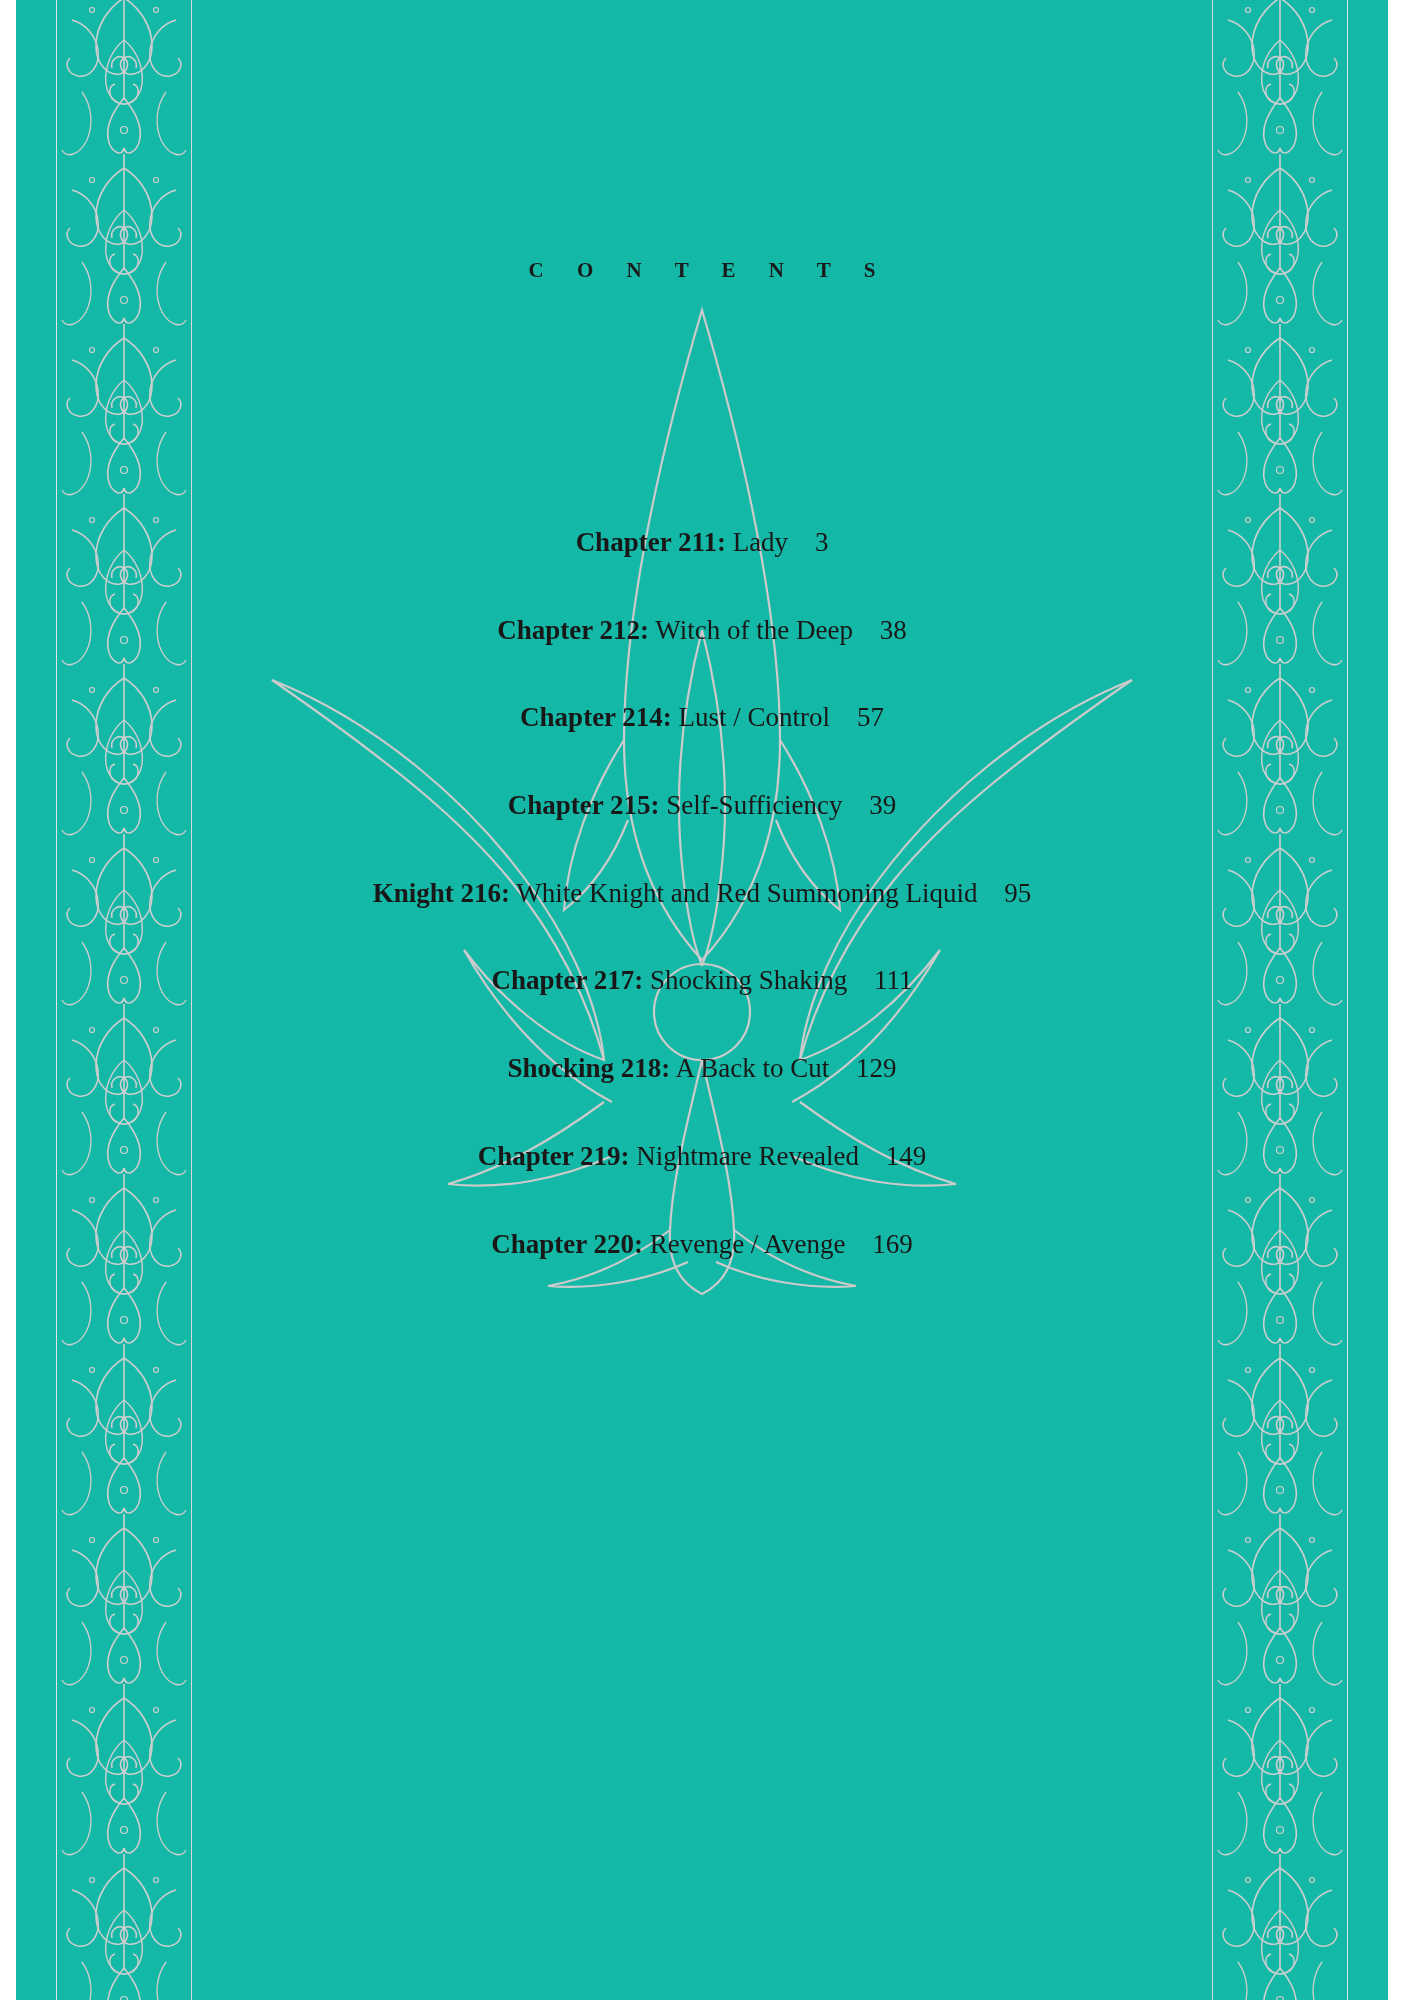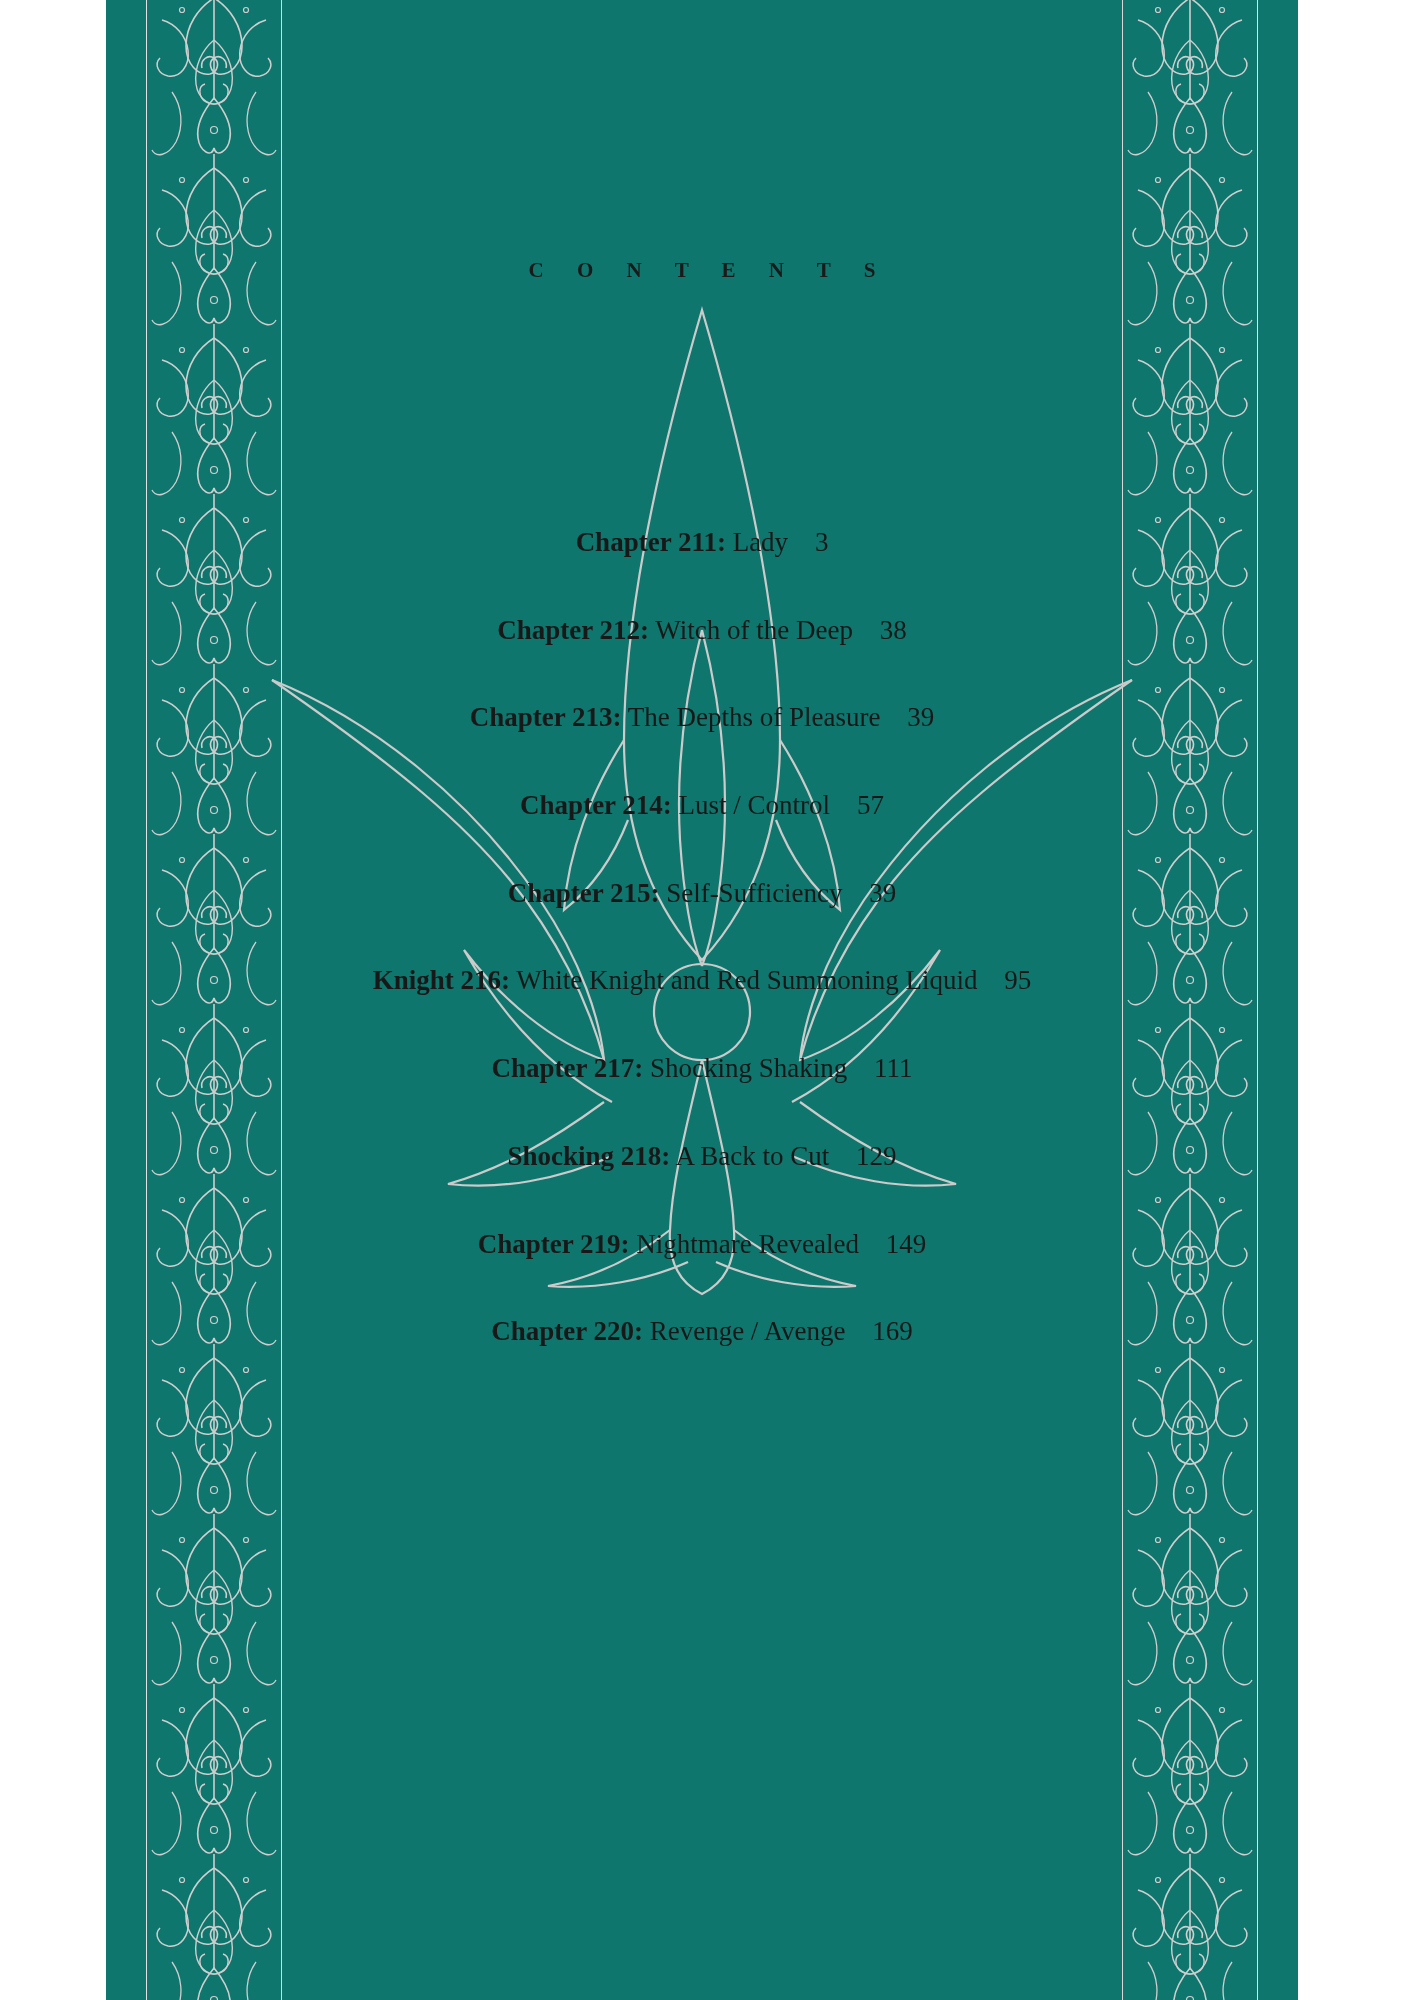--- a/index.html
+++ b/index.html
@@ -5,24 +5,24 @@
   html, body {
     margin: 0;
     padding: 0;
     background: #ffffff;
   }
   body {
     font-family: "Liberation Serif", serif;
   }
   .page {
     position: relative;
-    width: 1192px;
+    width: 1372px;
     height: 2000px;
     margin: 0 auto;
-    background: #0f766e;
+    background: #14b8a6;
     overflow: hidden;
   }
 
   
   .border-col {
     position: absolute;
     top: 0;
     height: 2000px;
     width: 176px;
     overflow: hidden;
@@ -224,25 +224,20 @@
         <span class="ch">Chapter 211:</span>
         <span class="title">Lady</span>
         <span class="page-num">3</span>
       </li>
       <li class="toc-item">
         <span class="ch">Chapter 212:</span>
         <span class="title">Witch of the Deep</span>
         <span class="page-num">38</span>
       </li>
       <li class="toc-item">
-        <span class="ch">Chapter 213:</span>
-        <span class="title">The Depths of Pleasure</span>
-        <span class="page-num">39</span>
-      </li>
-      <li class="toc-item">
         <span class="ch">Chapter 214:</span>
         <span class="title">Lust / Control</span>
         <span class="page-num">57</span>
       </li>
       <li class="toc-item">
         <span class="ch">Chapter 215:</span>
         <span class="title">Self-Sufficiency</span>
         <span class="page-num">39</span>
       </li>
       <li class="toc-item">

